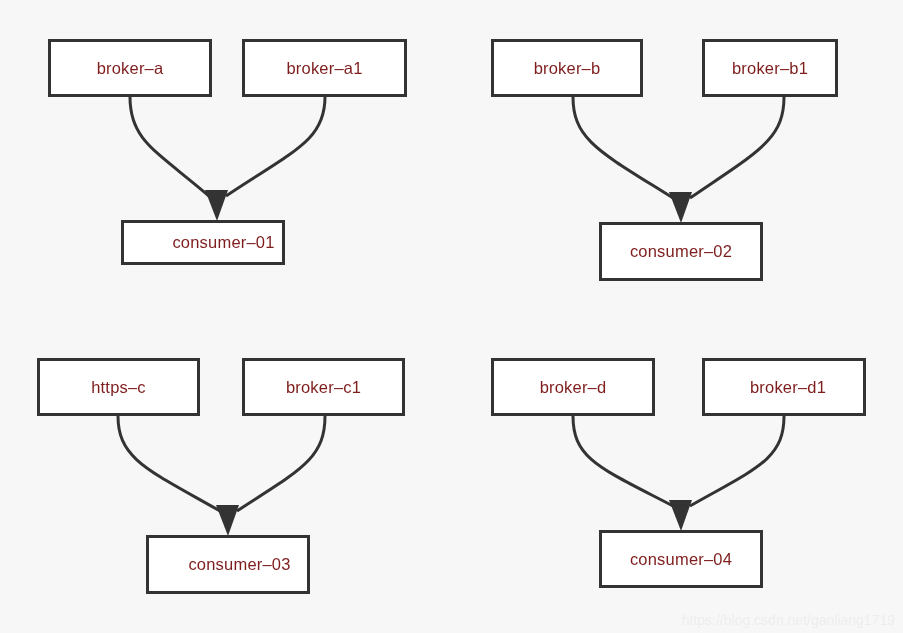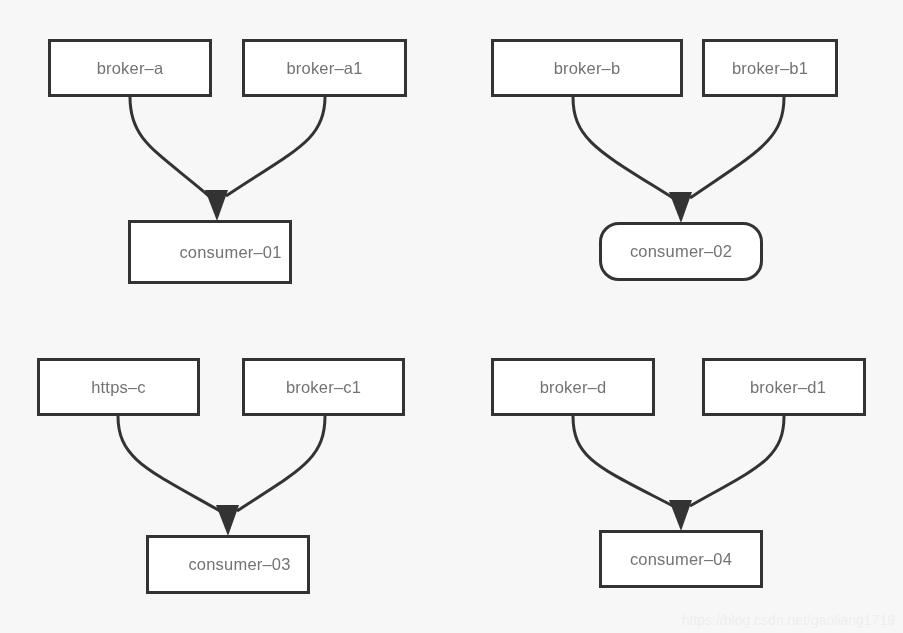--- a/index.html
+++ b/index.html
@@ -27,21 +27,21 @@
     background: #ffffff;
     border: 3px solid #333333;
     display: flex;
     align-items: center;
     justify-content: center;
     z-index: 2;
   }
   .node-label {
     font-family: "Liberation Sans", sans-serif;
     font-size: 16.5px;
-    color: #737373;
+    color: #7f1d1d;
     letter-spacing: 0.2px;
     white-space: nowrap;
     line-height: 1;
   }
   #edge-layer {
     position: absolute;
     top: 0;
     left: 0;
     width: 903px;
     height: 633px;
@@ -109,31 +109,31 @@
       <path class="edge-path" d="M 784 416 C 784 459 757 468 690 506"></path>
     </g>
   </svg>
 
   <div class="node-box" style="left:48px; top:39px; width:164px; height:58px;">
     <span class="node-label">broker–a</span>
   </div>
   <div class="node-box" style="left:242px; top:39px; width:165px; height:58px;">
     <span class="node-label">broker–a1</span>
   </div>
-  <div class="node-box" style="left:128px; top:220px; width:164px; height:64px;padding-left:41px;">
+  <div class="node-box" style="left:121px; top:220px; width:164px; height:45px;padding-left:41px;">
     <span class="node-label">consumer–01</span>
   </div>
 
-  <div class="node-box" style="left:491px; top:39px; width:192px; height:58px;">
+  <div class="node-box" style="left:491px; top:39px; width:152px; height:58px;">
     <span class="node-label">broker–b</span>
   </div>
   <div class="node-box" style="left:702px; top:39px; width:136px; height:58px;">
     <span class="node-label">broker–b1</span>
   </div>
-  <div class="node-box" style="left:599px; top:222px; width:164px; height:59px;border-radius:20px;">
+  <div class="node-box" style="left:599px; top:222px; width:164px; height:59px;">
     <span class="node-label">consumer–02</span>
   </div>
 
   <div class="node-box" style="left:37px; top:358px; width:163px; height:58px;">
     <span class="node-label">https–c</span>
   </div>
   <div class="node-box" style="left:242px; top:358px; width:163px; height:58px;">
     <span class="node-label">broker–c1</span>
   </div>
   <div class="node-box" style="left:146px; top:535px; width:164px; height:59px;padding-left:23px;">

